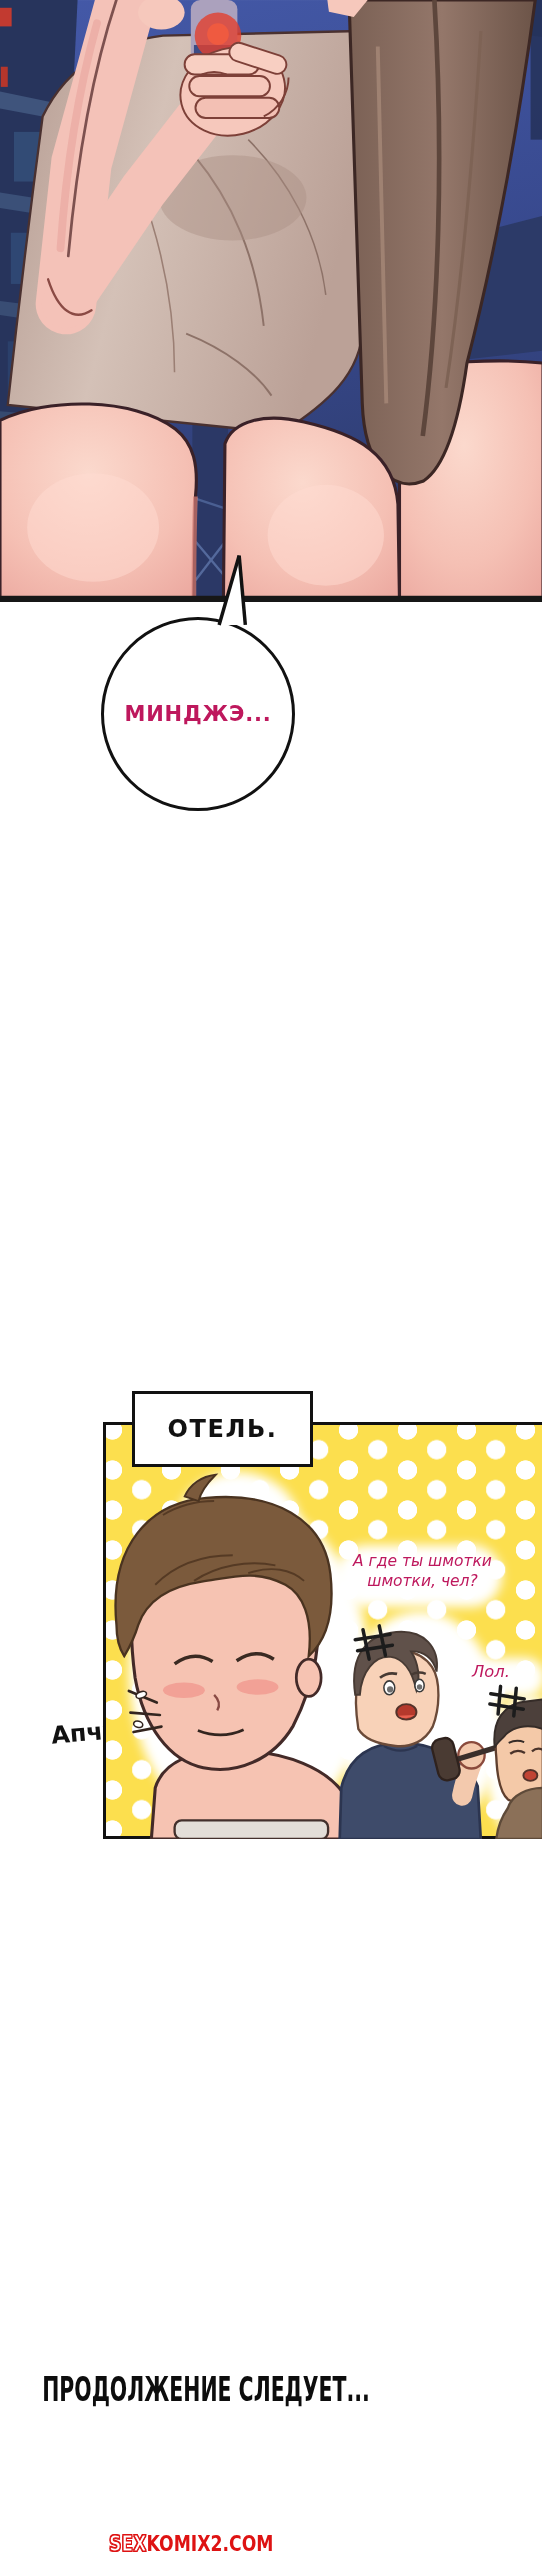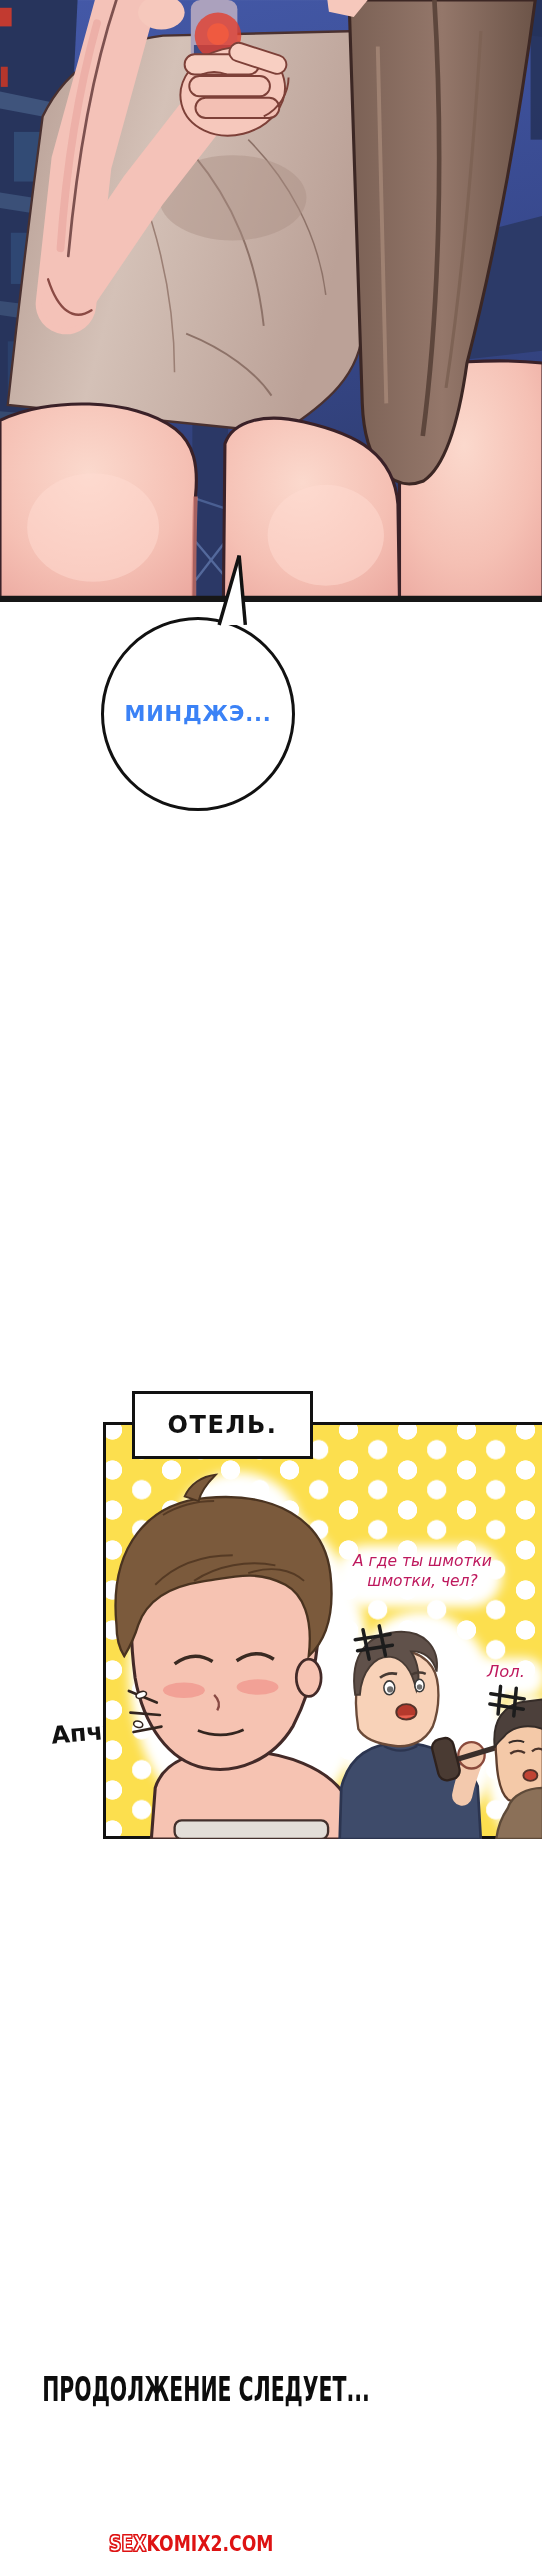--- a/index.html
+++ b/index.html
@@ -11,46 +11,46 @@
   .abs{position:absolute;}
   
   #illustration{left:0;top:0;width:543px;height:602px;z-index:1;}
   
   #speech-bubble{
     left:101px;top:617px;width:188px;height:188px;
     background:#ffffff;border:3.9px solid #111111;border-radius:50%;
     display:flex;align-items:center;justify-content:center;z-index:2;
   }
   #speech-bubble .txt{
-    font-size:21px;font-weight:bold;color:#3b82f6;letter-spacing:0.8px;
+    font-size:21px;font-weight:bold;color:#be185d;letter-spacing:0.8px;
   }
   #bubble-tail{left:208px;top:554px;width:50px;height:74px;z-index:3;}
   
   #panel{
     left:103px;top:1422px;width:440px;height:417px;
     border:3.9px solid #111111;border-right:none;box-sizing:border-box;
     background-color:#fcdf4e;
     background-image:
       radial-gradient(circle, #ffffff 0 9.3px, rgba(255,255,255,0) 10px),
       radial-gradient(circle, #ffffff 0 9.3px, rgba(255,255,255,0) 10px);
     background-size:59px 40px;
     background-position:6.2px 4.7px,36px 25px;
     z-index:2;overflow:hidden;
   }
   .blob{position:absolute;background:#ffffff;border-radius:50%;filter:blur(5.4px);z-index:2;}
   #panel-art{left:0;top:1422px;width:543px;height:417px;z-index:3;pointer-events:none;}
   #panel-label{
-    left:132px;top:1391px;width:181px;height:68px;box-sizing:border-box;
+    left:132px;top:1391px;width:181px;height:76px;box-sizing:border-box;
     background:#ffffff;border:3.1px solid #111111;
     display:flex;align-items:center;justify-content:center;z-index:4;
   }
   #panel-label .txt{font-size:24px;font-weight:bold;color:#111;letter-spacing:1.6px;}
   .panel-text{z-index:5;color:#be185d;font-style:italic;text-align:center;}
   #dialogue{left:343px;top:1551px;width:159px;font-size:15.5px;line-height:20px;font-weight:500;}
-  #reply{left:475px;top:1662px;width:62px;font-size:16.3px;font-style:italic;}
+  #reply{left:460px;top:1662px;width:62px;font-size:16.3px;font-style:italic;}
   #sfx-sneeze{
     left:51px;top:1717px;width:109px;font-size:24px;font-weight:bold;color:#111;
     transform:rotate(-5deg);white-space:nowrap;text-align:left;
     text-shadow:-2.3px -2.3px 0 #fff,2.3px -2.3px 0 #fff,-2.3px 2.3px 0 #fff,2.3px 2.3px 0 #fff,
                 0 -3.1px 0 #fff,0 3.1px 0 #fff,-3.1px 0 0 #fff,3.1px 0 0 #fff;
   }
   
   #to-be-continued{
     left:206px;top:2370px;transform:translateX(-50%) scaleX(0.62);transform-origin:top center;
     font-size:33px;font-weight:bold;color:#0d0d0d;white-space:nowrap;letter-spacing:0px;z-index:2;

